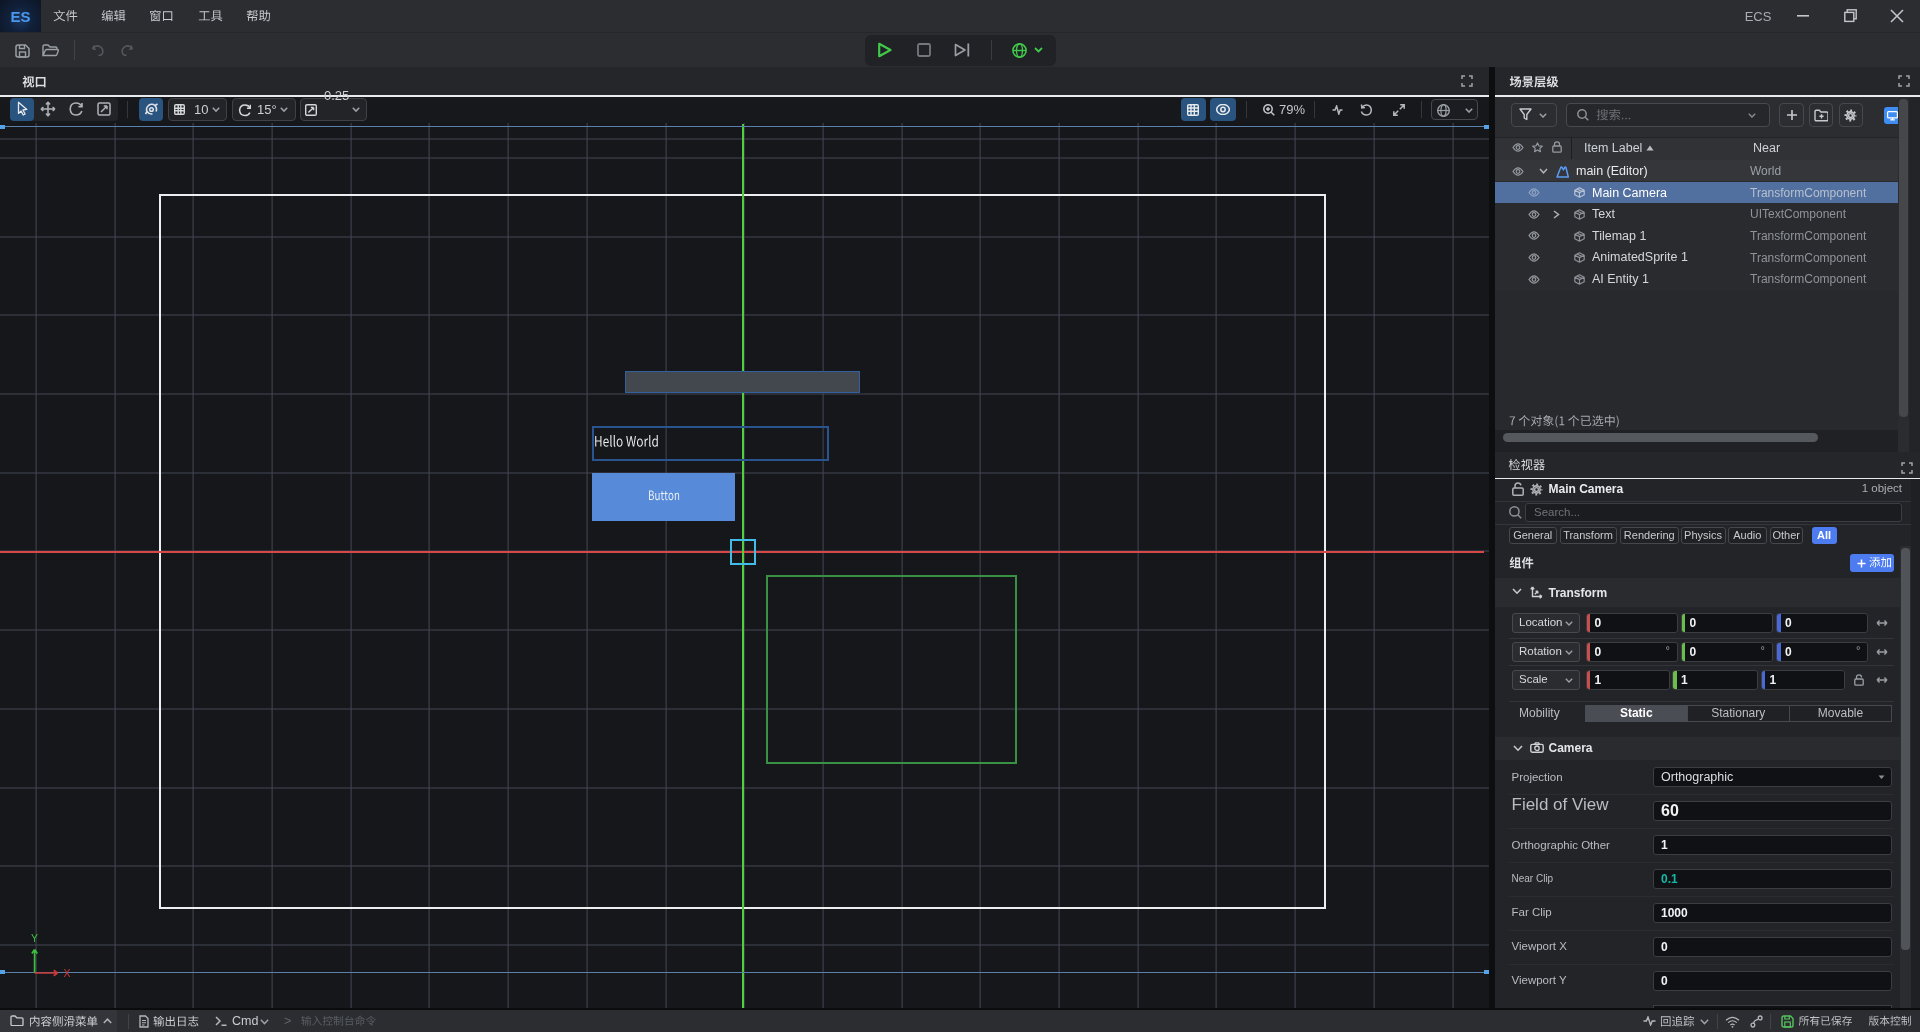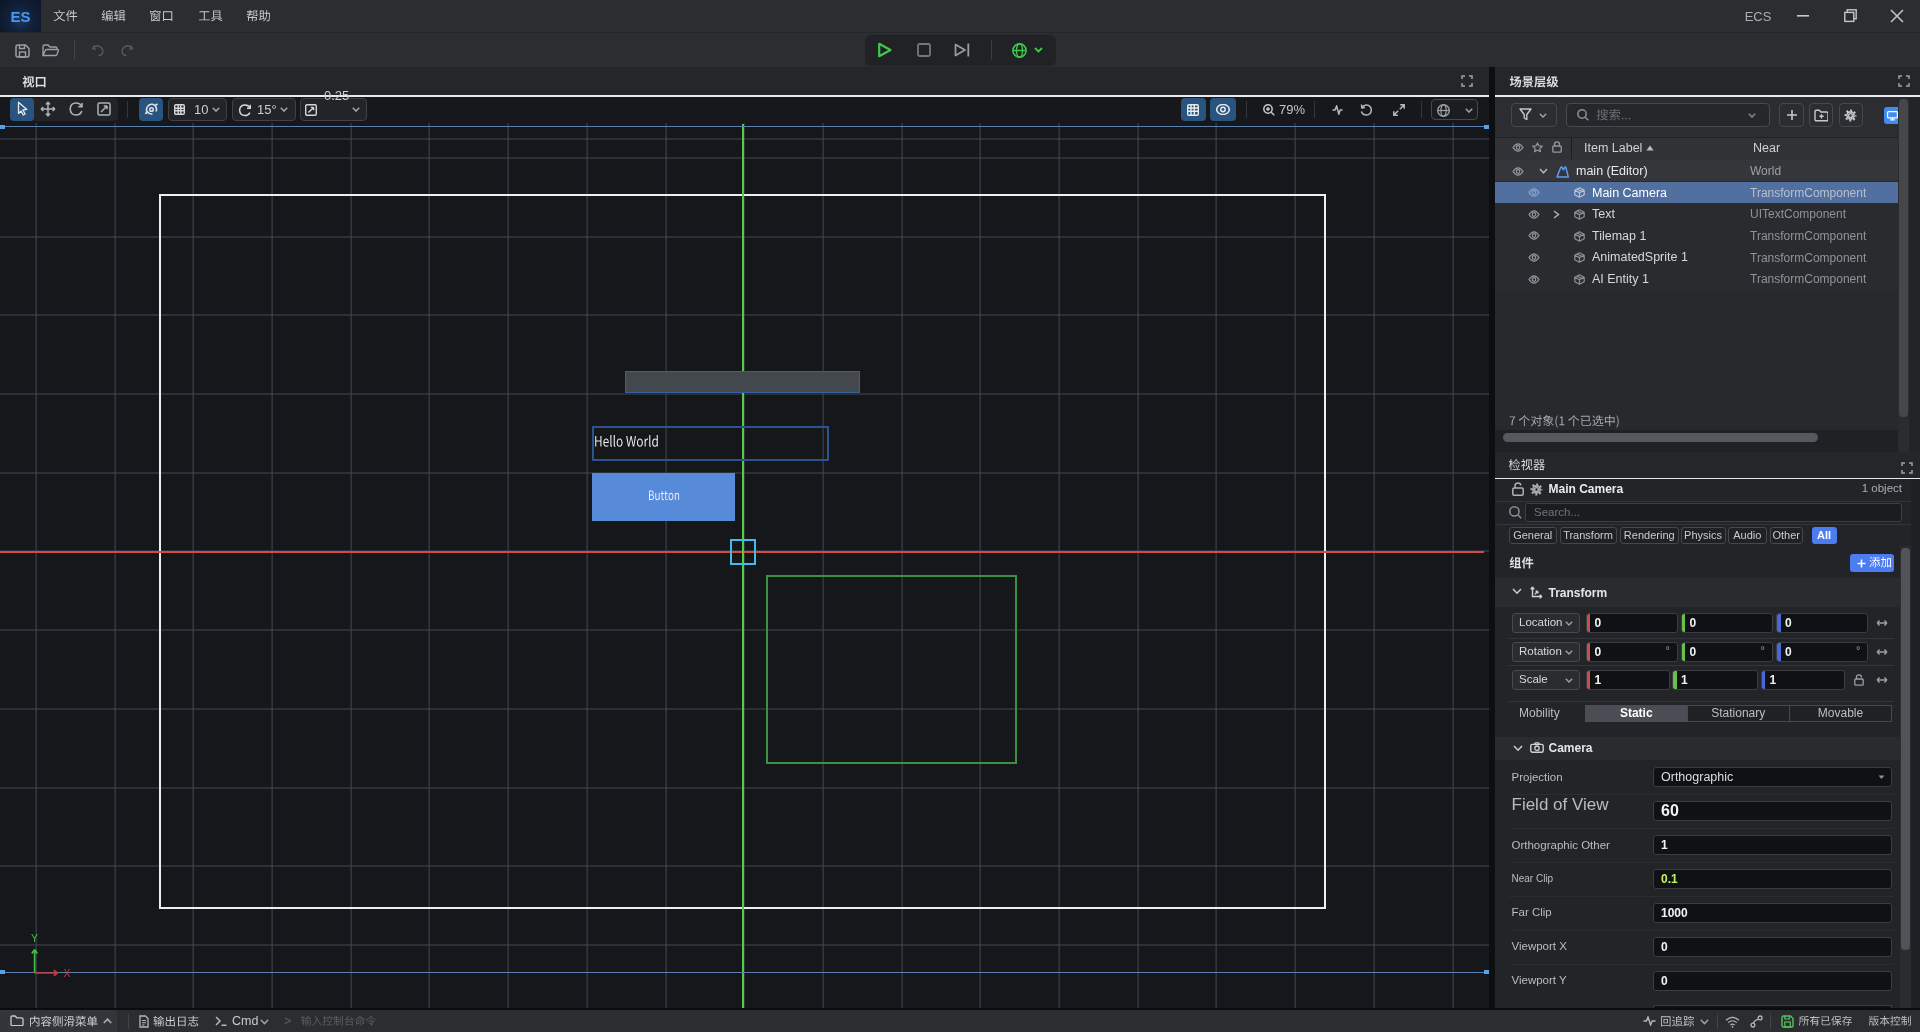--- a/index.html
+++ b/index.html
@@ -489,21 +489,21 @@
 <div class="abs" style="left:1511.5px;top:797px;font-size:17px;color:#b9bcc0;font-weight:400;letter-spacing:0;line-height:15.5px;font-family:'Liberation Sans',sans-serif;white-space:nowrap;">Field of View</div>
 <div class="abs" style="left:1652.5px;top:801.2px;width:239px;height:20px;background:#101114;border:1px solid #3b3d42;border-radius:3px;"></div>
 <div class="abs" style="left:1661.0px;top:803.2px;font-size:16px;color:#f0f2f4;font-weight:700;letter-spacing:0;line-height:16.0px;font-family:'Liberation Sans',sans-serif;white-space:nowrap;">60</div>
 <div class="abs" style="left:1509px;top:828.2px;width:385px;height:1px;background:#2b2c2f;"></div>
 <div class="abs" style="left:1511.5px;top:837.5px;font-size:11.5px;color:#b9bcc0;font-weight:400;letter-spacing:0;line-height:15.5px;font-family:'Liberation Sans',sans-serif;white-space:nowrap;">Orthographic Other</div>
 <div class="abs" style="left:1652.5px;top:835.2px;width:239px;height:20px;background:#101114;border:1px solid #3b3d42;border-radius:3px;"></div>
 <div class="abs" style="left:1661.0px;top:837.2px;font-size:12.0px;color:#f0f2f4;font-weight:700;letter-spacing:0;line-height:16.0px;font-family:'Liberation Sans',sans-serif;white-space:nowrap;">1</div>
 <div class="abs" style="left:1509px;top:862.2px;width:385px;height:1px;background:#2b2c2f;"></div>
 <div class="abs" style="left:1511.5px;top:871.4px;font-size:10px;color:#b9bcc0;font-weight:400;letter-spacing:0;line-height:15.5px;font-family:'Liberation Sans',sans-serif;white-space:nowrap;">Near Clip</div>
 <div class="abs" style="left:1652.5px;top:869.1px;width:239px;height:20px;background:#101114;border:1px solid #3b3d42;border-radius:3px;"></div>
-<div class="abs" style="left:1661.0px;top:871.1px;font-size:12.0px;color:#bef264;font-weight:700;letter-spacing:0;line-height:16.0px;font-family:'Liberation Sans',sans-serif;white-space:nowrap;">0.1</div>
+<div class="abs" style="left:1661.0px;top:871.1px;font-size:12.0px;color:#14b8a6;font-weight:700;letter-spacing:0;line-height:16.0px;font-family:'Liberation Sans',sans-serif;white-space:nowrap;">0.1</div>
 <div class="abs" style="left:1509px;top:896.1px;width:385px;height:1px;background:#2b2c2f;"></div>
 <div class="abs" style="left:1511.5px;top:905.2px;font-size:11.5px;color:#b9bcc0;font-weight:400;letter-spacing:0;line-height:15.5px;font-family:'Liberation Sans',sans-serif;white-space:nowrap;">Far Clip</div>
 <div class="abs" style="left:1652.5px;top:903px;width:239px;height:20px;background:#101114;border:1px solid #3b3d42;border-radius:3px;"></div>
 <div class="abs" style="left:1661.0px;top:905.0px;font-size:12.0px;color:#f0f2f4;font-weight:700;letter-spacing:0;line-height:16.0px;font-family:'Liberation Sans',sans-serif;white-space:nowrap;">1000</div>
 <div class="abs" style="left:1509px;top:930px;width:385px;height:1px;background:#2b2c2f;"></div>
 <div class="abs" style="left:1511.5px;top:939.2px;font-size:11.5px;color:#b9bcc0;font-weight:400;letter-spacing:0;line-height:15.5px;font-family:'Liberation Sans',sans-serif;white-space:nowrap;">Viewport X</div>
 <div class="abs" style="left:1652.5px;top:937px;width:239px;height:20px;background:#101114;border:1px solid #3b3d42;border-radius:3px;"></div>
 <div class="abs" style="left:1661.0px;top:939.0px;font-size:12.0px;color:#f0f2f4;font-weight:700;letter-spacing:0;line-height:16.0px;font-family:'Liberation Sans',sans-serif;white-space:nowrap;">0</div>
 <div class="abs" style="left:1509px;top:964px;width:385px;height:1px;background:#2b2c2f;"></div>
 <div class="abs" style="left:1511.5px;top:973.2px;font-size:11.5px;color:#b9bcc0;font-weight:400;letter-spacing:0;line-height:15.5px;font-family:'Liberation Sans',sans-serif;white-space:nowrap;">Viewport Y</div>

